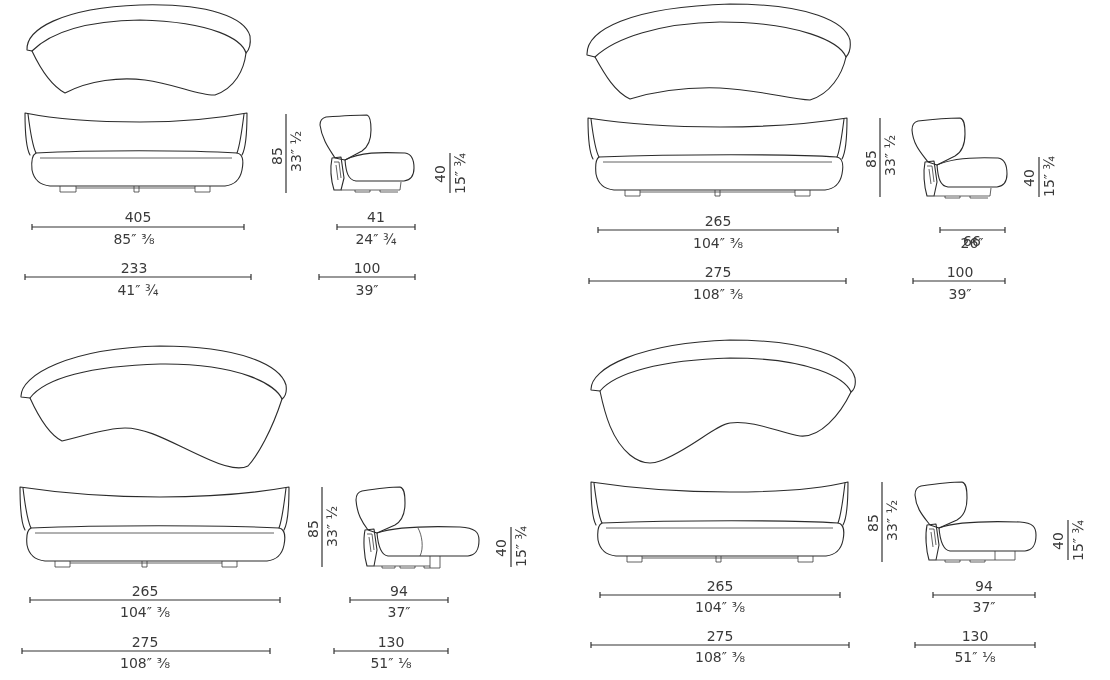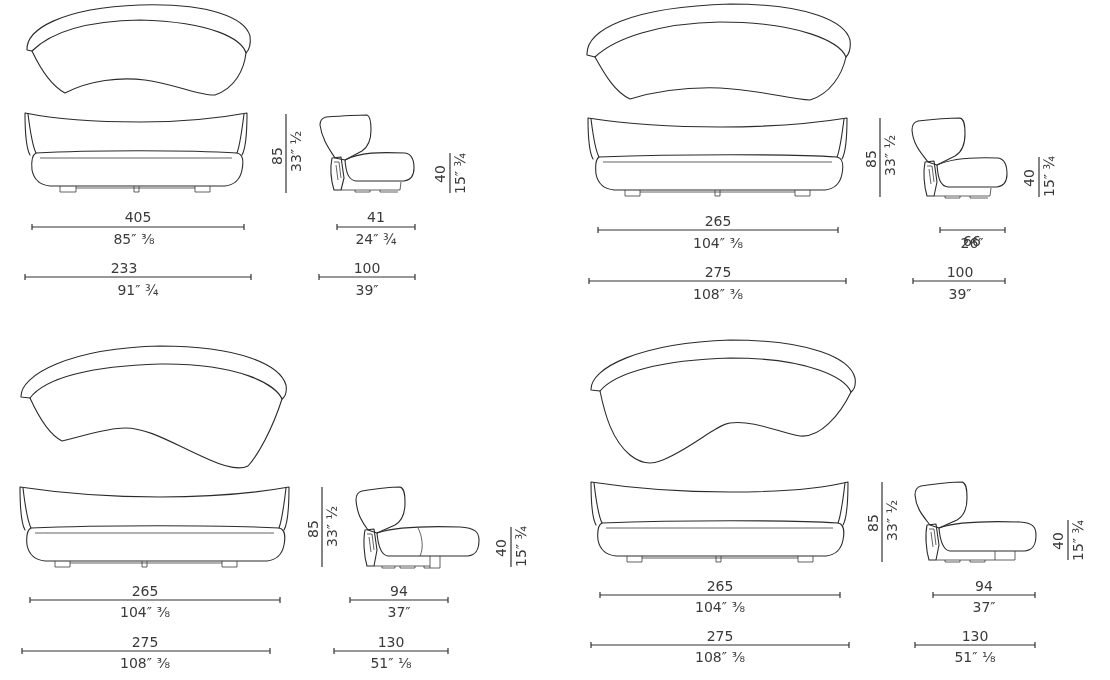--- a/index.html
+++ b/index.html
@@ -173,22 +173,22 @@
       <line class="dim" x1="1035" y1="642" x2="1035" y2="648"></line>
   </g>
 </svg>
 
 <div class="vlbl" style="left:270px; top:165px;">85</div>
 <div class="vlbl" style="left:289px; top:172px;">33″ ½</div>
 <div class="vlbl" style="left:433px; top:183px;">40</div>
 <div class="vlbl" style="left:453px; top:194px;">15″ ¾</div>
 <div class="lbl" style="left:138px; top:210px;">405</div>
 <div class="lbl" style="left:134px; top:232px;">85″ ⅜</div>
-<div class="lbl" style="left:124px; top:261px;">233</div>
-<div class="lbl" style="left:138px; top:283px;">91″ ¾</div>
+<div class="lbl" style="left:134px; top:261px;">233</div>
+<div class="lbl" style="left:138px; top:283px;">41″ ¾</div>
 <div class="lbl" style="left:376px; top:210px;">41</div>
 <div class="lbl" style="left:376px; top:232px;">24″ ¾</div>
 <div class="lbl" style="left:367px; top:261px;">100</div>
 <div class="lbl" style="left:367px; top:283px;">39″</div>
 
 <div class="vlbl" style="left:864px; top:168px;">85</div>
 <div class="vlbl" style="left:883px; top:176px;">33″ ½</div>
 <div class="vlbl" style="left:1022px; top:187px;">40</div>
 <div class="vlbl" style="left:1042px; top:197px;">15″ ¾</div>
 <div class="lbl" style="left:718px; top:214px;">265</div>

